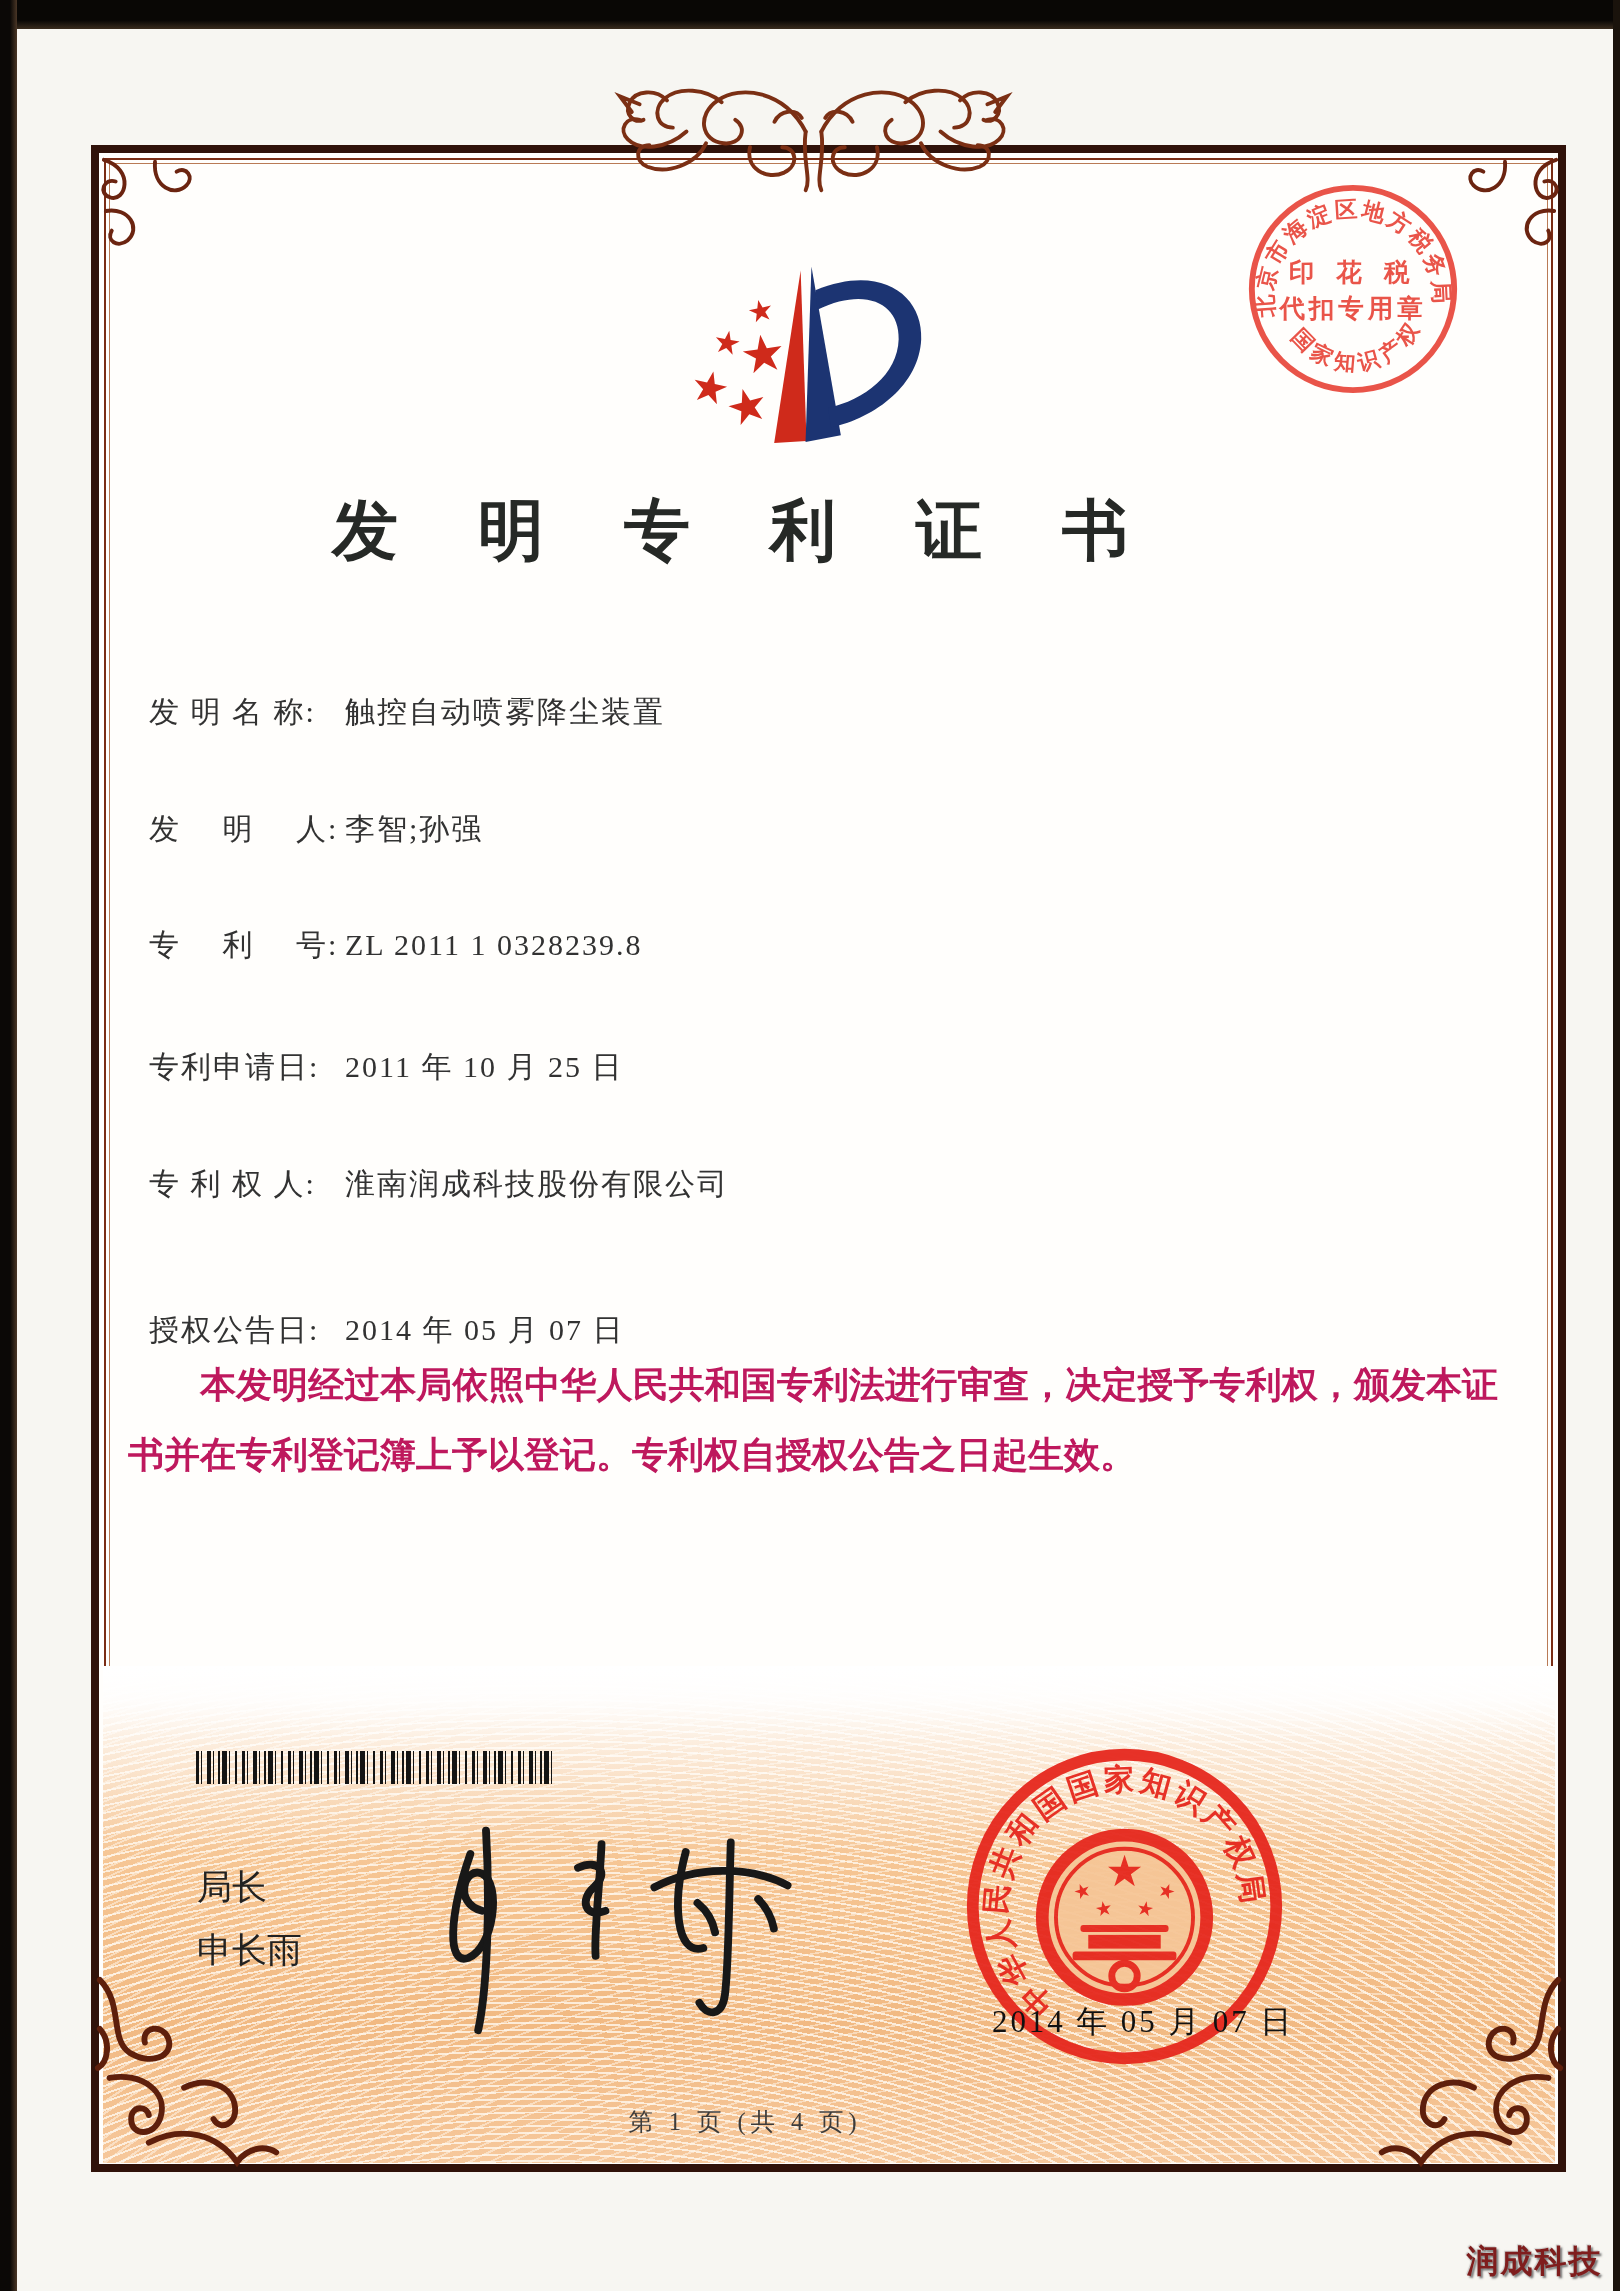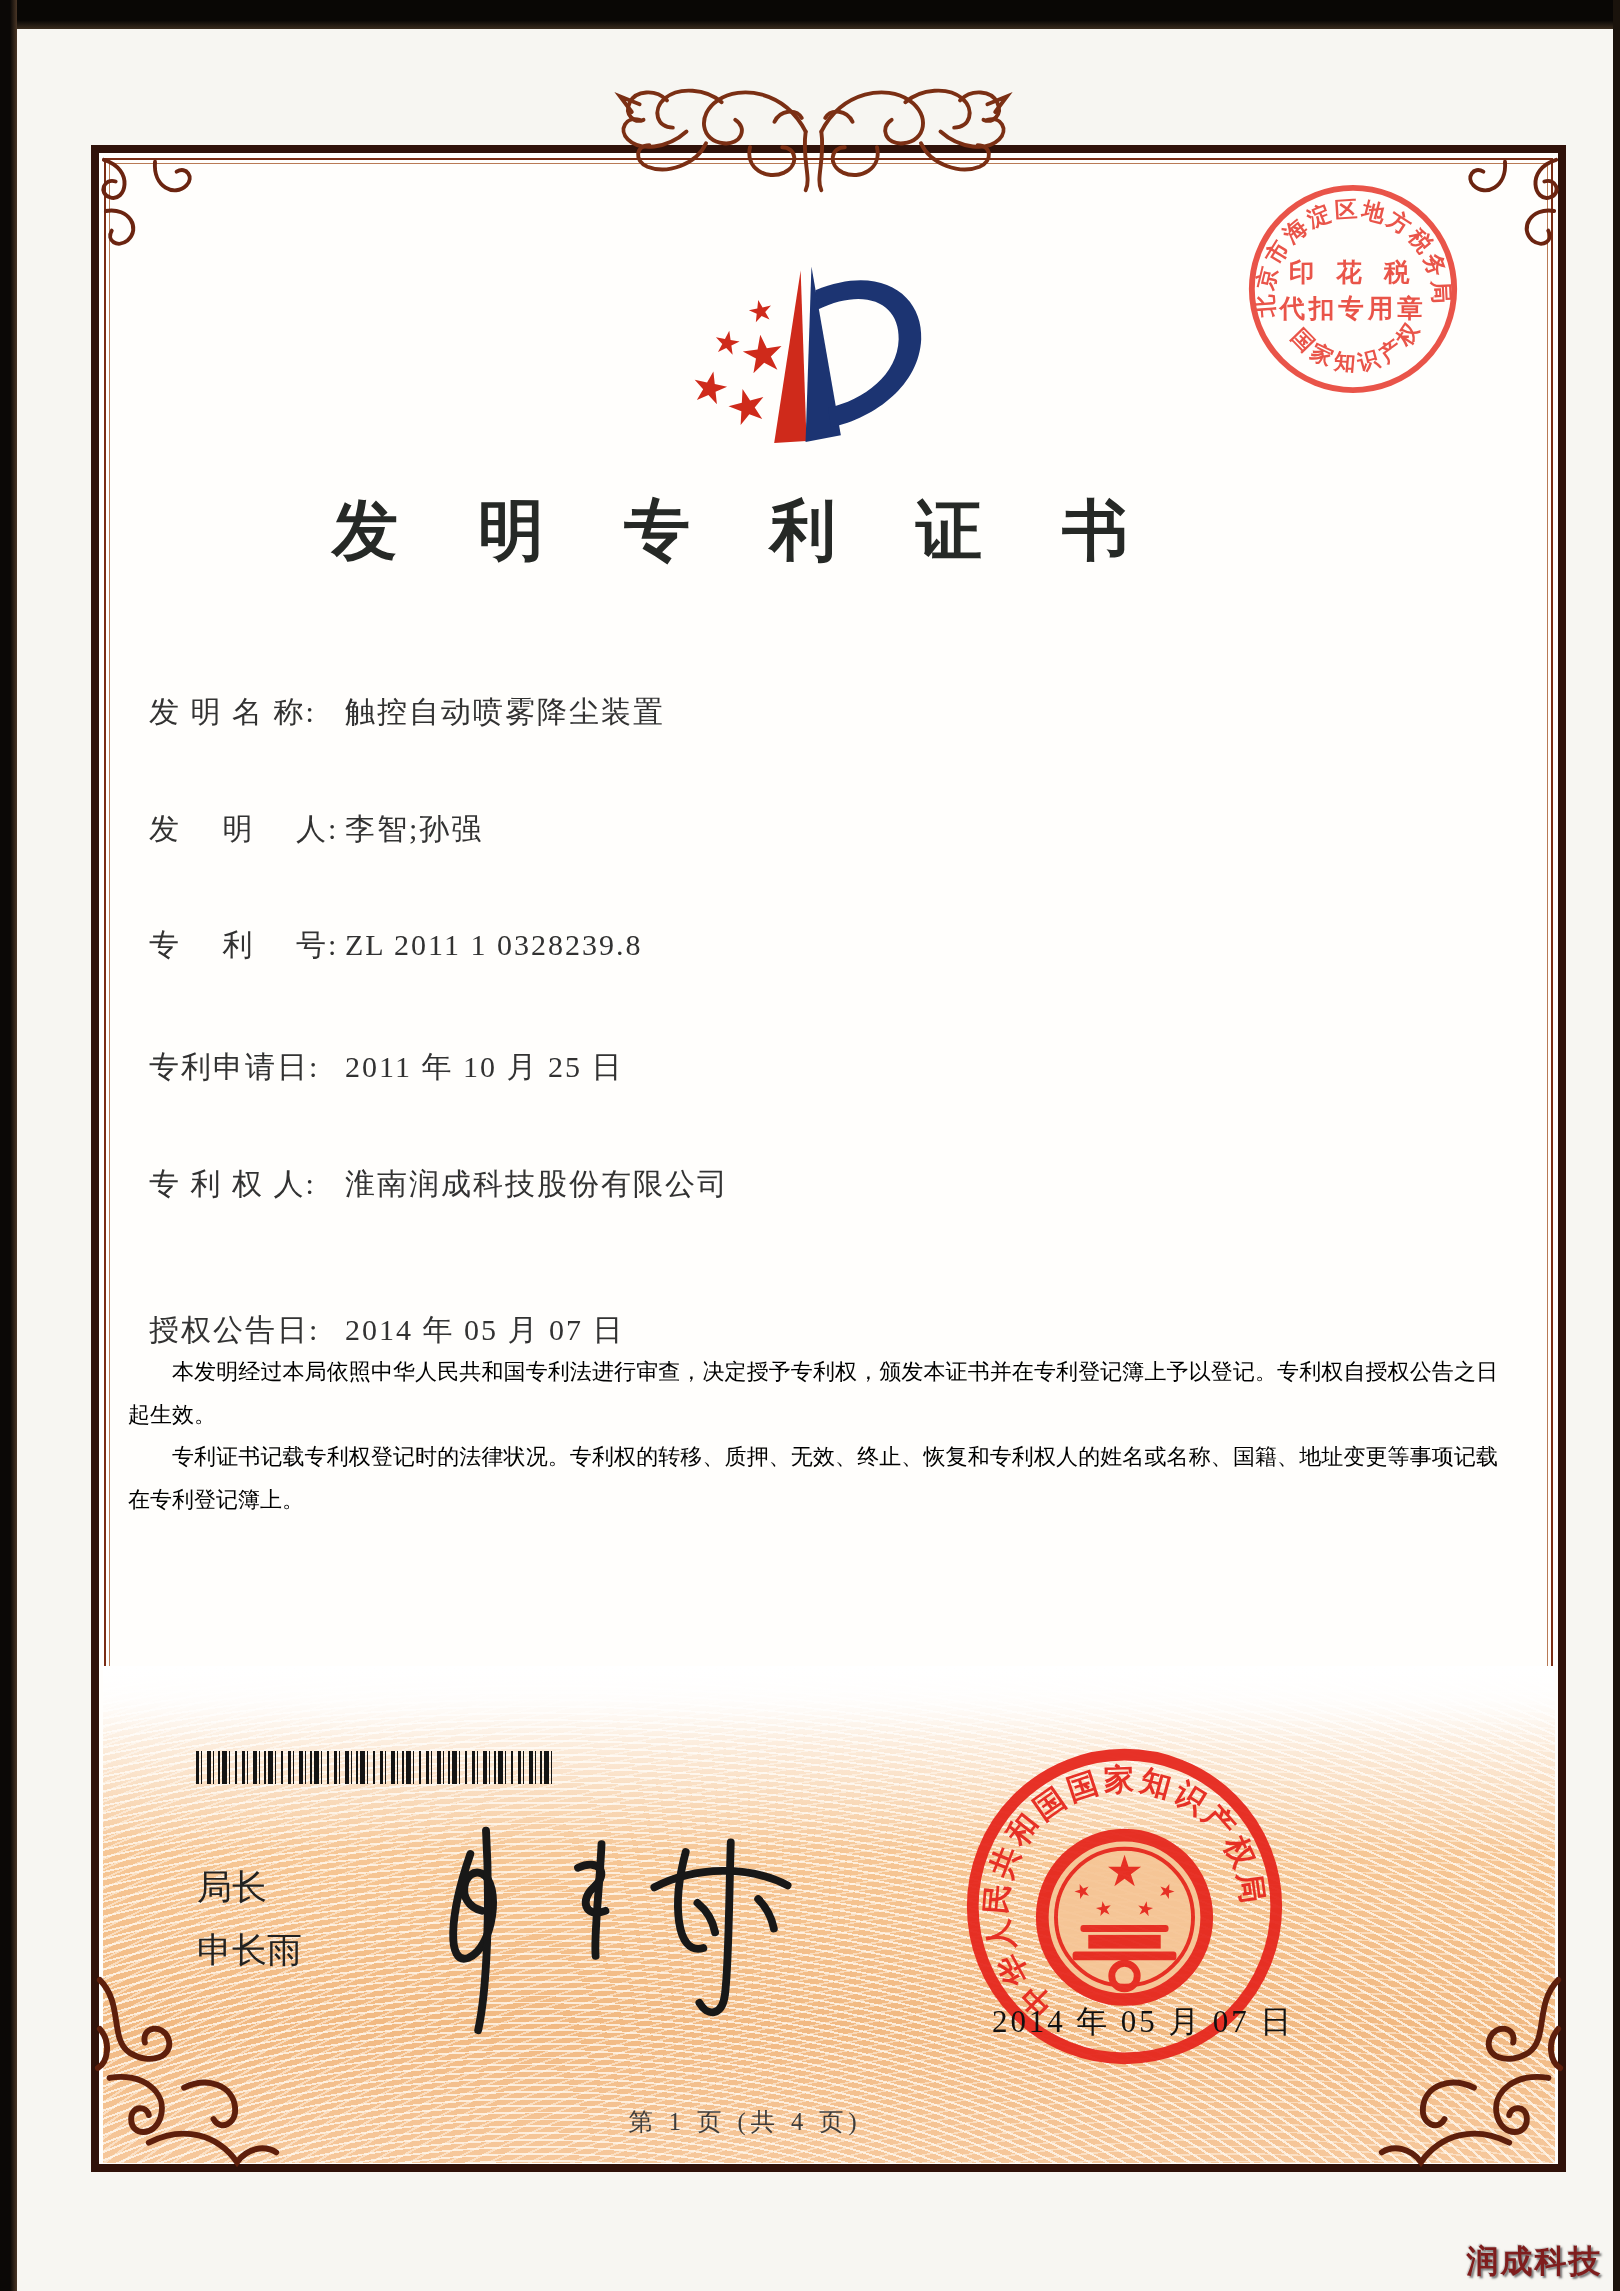--- a/index.html
+++ b/index.html
@@ -43,21 +43,21 @@
     transform:translateX(-40px);white-space:nowrap;
   }
 
   .fields{position:absolute;left:149px;top:692px;width:1078px;}
   .field-row{position:absolute;left:0;white-space:nowrap;font-size:30px;color:#323232;}
   .field-label{display:inline-block;width:196px;letter-spacing:2px;}
   .field-value{letter-spacing:2px;}
 
   .paragraphs{
     position:absolute;left:128px;top:1351px;width:1370px;
-    font-size:22px;line-height:1.94;text-align:justify;color:#000000;
+    font-size:36px;line-height:1.94;text-align:justify;color:#be185d;font-weight:bold;
   }
   .paragraphs p{margin:0;text-indent:2em;}
 
   .barcode{
     position:absolute;left:196px;top:1751px;width:359px;height:33px;
     background:repeating-linear-gradient(90deg,
       #141414 0 2.9px, transparent 2.9px 4.9px,
       #141414 4.9px 5.9px, transparent 5.9px 10.8px,
       #141414 10.8px 14.7px, transparent 14.7px 16.7px,
       #141414 16.7px 17.6px, transparent 17.6px 22.5px,
@@ -183,21 +183,20 @@
     <div class="field-row" style="top:0"><span class="field-label">发 明 名 称:</span><span class="field-value">触控自动喷雾降尘装置</span></div>
     <div class="field-row" style="top:117px"><span class="field-label">发　 明　 人:</span><span class="field-value">李智;孙强</span></div>
     <div class="field-row" style="top:233px"><span class="field-label">专　 利　 号:</span><span class="field-value">ZL 2011 1 0328239.8</span></div>
     <div class="field-row" style="top:355px"><span class="field-label">专利申请日:</span><span class="field-value">2011 年 10 月 25 日</span></div>
     <div class="field-row" style="top:472px"><span class="field-label">专 利 权 人:</span><span class="field-value">淮南润成科技股份有限公司</span></div>
     <div class="field-row" style="top:618px"><span class="field-label">授权公告日:</span><span class="field-value">2014 年 05 月 07 日</span></div>
   </div>
 
   <div class="paragraphs">
     <p>本发明经过本局依照中华人民共和国专利法进行审查，决定授予专利权，颁发本证书并在专利登记簿上予以登记。专利权自授权公告之日起生效。</p>
-    <p>专利证书记载专利权登记时的法律状况。专利权的转移、质押、无效、终止、恢复和专利权人的姓名或名称、国籍、地址变更等事项记载在专利登记簿上。</p>
   </div>
 
   <div class="barcode"></div>
 
   <div class="signer-title">局长</div>
   <div class="signer-name">申长雨</div>
 
   <svg class="ornament" style="left:392px;top:1809px" width="421" height="235" viewBox="0 0 430 240">
     <g stroke="#181818" fill="none" stroke-width="8" stroke-linecap="round" stroke-linejoin="round">
       <path d="M80,46 C58,110 56,160 78,152 C104,142 112,76 92,66 C74,58 62,96 92,104"></path>

